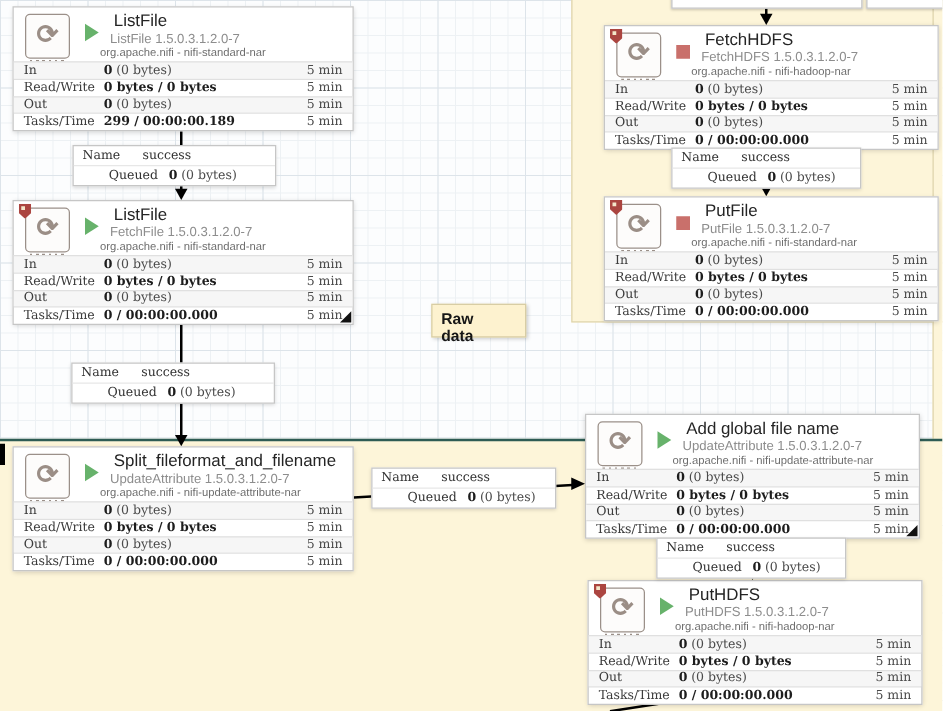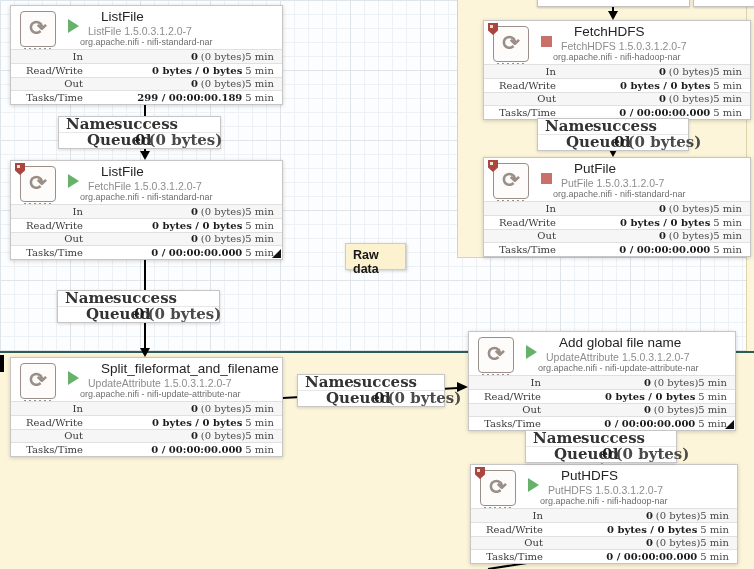--- a/index.html
+++ b/index.html
@@ -29,48 +29,48 @@
   .p-perf{position:absolute;left:3px;bottom:-5px;width:28px;height:3px;
           background:repeating-linear-gradient(90deg,#9b9089 0 2px,transparent 2px 5px);}
   .p-shield{display:none;position:absolute;left:4px;top:2px;width:10px;height:12px;background:#ab4540;
             clip-path:polygon(0 0,100% 0,100% 62%,50% 100%,0 62%);z-index:3;}
   .p-shield::after{content:"";position:absolute;left:2px;top:2px;width:3px;height:3px;background:#f4e6c9;}
   .proc.restricted .p-shield{display:block;}
   .p-run{position:absolute;left:57px;top:13px;}
   .proc.running .p-run{width:0;height:0;border-left:11px solid #67b26b;
                        border-top:7px solid transparent;border-bottom:7px solid transparent;}
   .proc.stopped .p-run{width:11px;height:11px;margin-top:2px;background:#c9706b;}
-  .p-title{position:absolute;left:90px;top:3px;font-size:13.5px;color:#242424;white-space:nowrap;}
+  .p-title{position:absolute;left:80px;top:3px;font-size:13.5px;color:#242424;white-space:nowrap;}
   .p-type{position:absolute;left:77px;top:19px;font-size:10.5px;color:#8d8d8d;white-space:nowrap;}
   .p-bundle{position:absolute;left:69px;top:31px;font-size:9px;color:#6e6e6e;white-space:nowrap;}
-  .p-stats{position:absolute;left:0;right:0;top:43px;bottom:0;display:flex;flex-direction:column;text-align:right;}
+  .p-stats{position:absolute;left:0;right:0;top:43px;bottom:0;display:flex;flex-direction:column;}
   .p-row{flex:1;display:flex;align-items:center;padding:0 8px;border-top:1px solid #e0e0e0;
          font-family:"DejaVu Serif",serif;font-size:10px;color:#3c3c3c;}
   .p-row:nth-child(odd){background:#f6f6f6;}
   .p-label{width:64px;flex:none;}
   .p-val{flex:1;white-space:nowrap;}
   .p-val b{color:#1d1d1d;}
   .p-val .x{margin-left:3px;color:#4a4a4a;}
   .p-win{flex:none;color:#4a4a4a;}
   .corner-mark{display:none;position:absolute;right:1px;bottom:1px;width:0;height:0;
                border-bottom:9px solid #111;border-left:9px solid transparent;}
   .proc.corner .corner-mark{display:block;}
   
   .qlabel{position:absolute;width:163px;background:#fff;border:1px solid #c6c6c6;
           box-shadow:0 1px 3px rgba(0,0,0,.15);box-sizing:border-box;z-index:30;
-          font-family:"DejaVu Serif",serif;font-size:15px;color:#333;font-weight:bold;}
+          font-family:"DejaVu Serif",serif;font-size:10px;color:#333;}
   .q-row{height:15px;line-height:15px;padding:0 7px;display:flex;white-space:nowrap;}
   .q-row + .q-row{border-top:1px solid #e7e7e7;padding-left:28px;}
   .q-key{width:48px;flex:none;}
   .q-val b{color:#1d1d1d;}
   .q-val .x{margin-left:3px;color:#4a4a4a;}
   .qcut{position:absolute;top:-26px;height:33px;background:#fff;border:1px solid #c2c2c2;
         box-shadow:0 1px 2px rgba(0,0,0,.2);box-sizing:border-box;z-index:30;}
   
-  #raw-label{position:absolute;left:345px;top:243px;width:61px;height:27px;background:#fdf2cf;
+  #raw-label{position:absolute;left:345px;top:243px;width:76px;height:27px;background:#fdf2cf;
              border:1px solid #d8cda4;box-shadow:1px 1px 3px rgba(0,0,0,.2);box-sizing:border-box;
              font-size:12.5px;font-weight:bold;color:#161616;padding:4px 18px 0 7px;z-index:15;}
   #edge-mark{position:absolute;left:0;top:355px;width:4px;height:17px;background:#000;z-index:6;}
 </style>
 </head>
 <body>
 
 <div id="canvas">
 
   <div id="region-top-right" class="region"></div>

